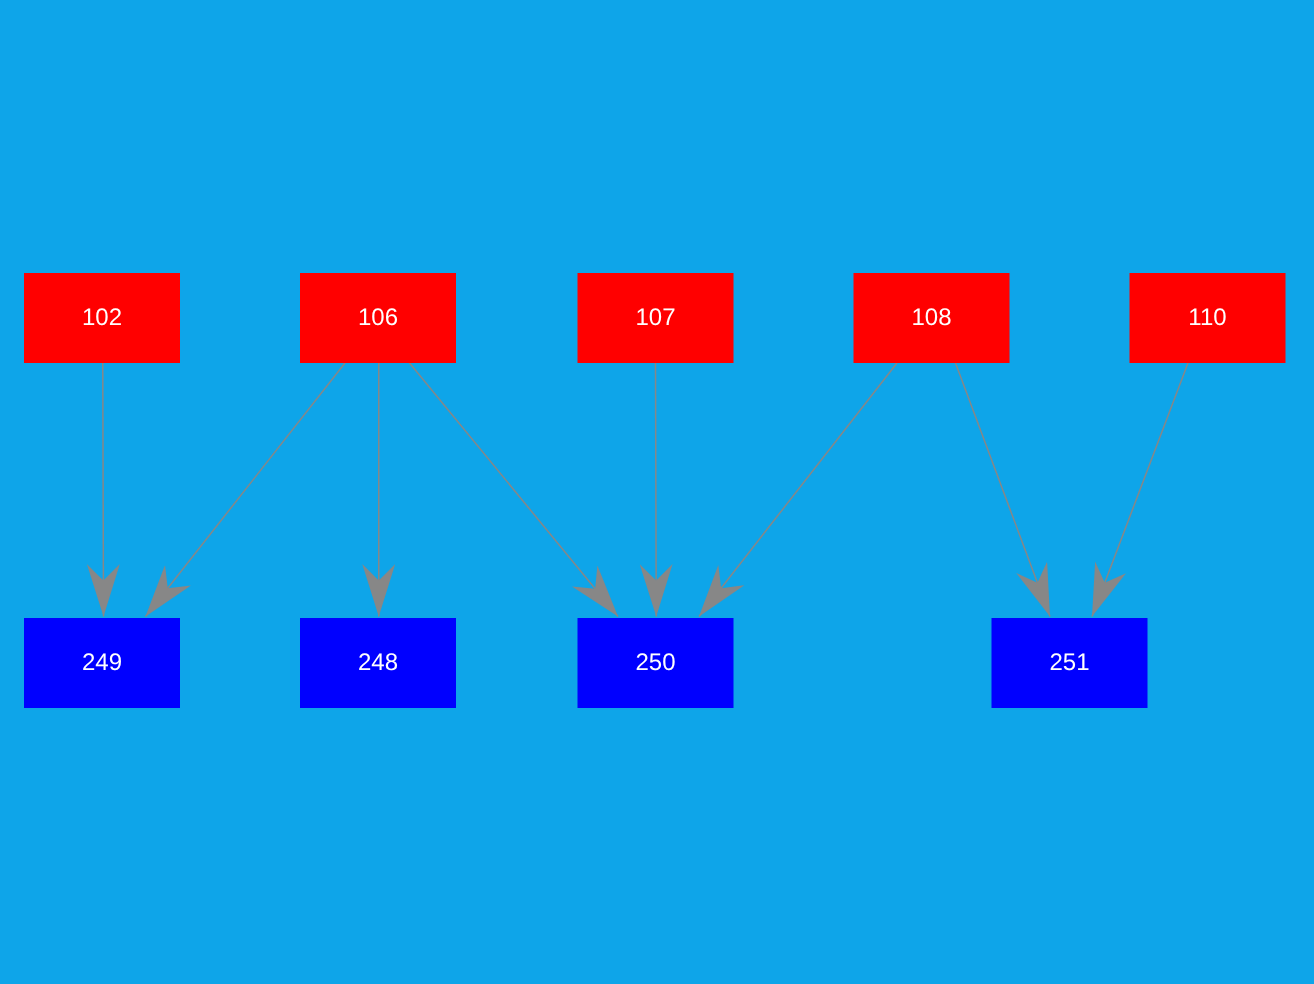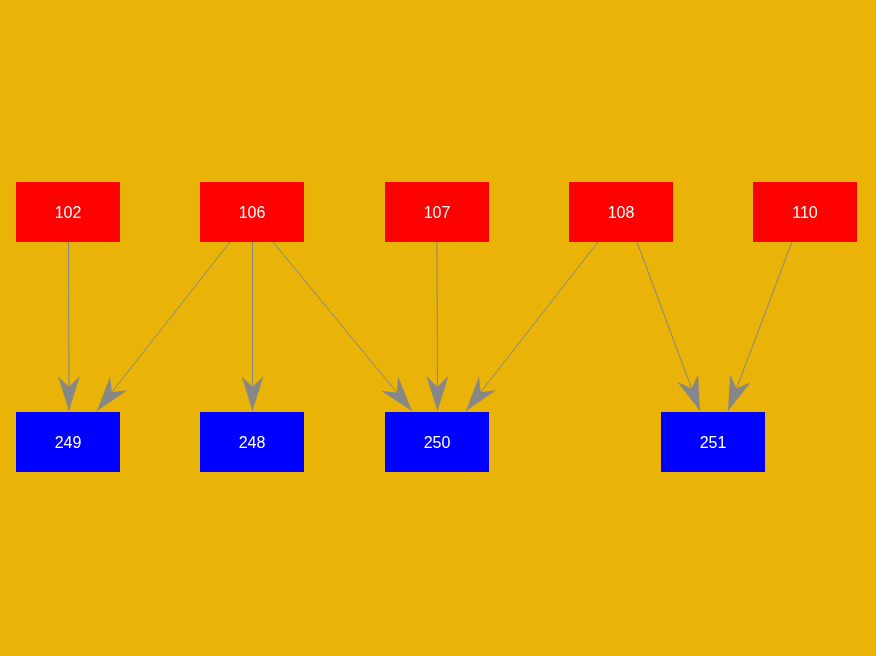--- a/index.html
+++ b/index.html
@@ -5,21 +5,21 @@
   html, body {
     margin: 0;
     padding: 0;
     background: #ffffff;
     font-family: "Liberation Sans", sans-serif;
   }
   .stage {
     position: relative;
     width: 876px;
     height: 656px;
-    background: #eab308;
+    background: #0ea5e9;
     overflow: hidden;
   }
   svg { display: block; }
   .node-label {
     font-family: "Liberation Sans", sans-serif;
     font-size: 16px;
     fill: #ffffff;
   }
 </style>
 </head>

